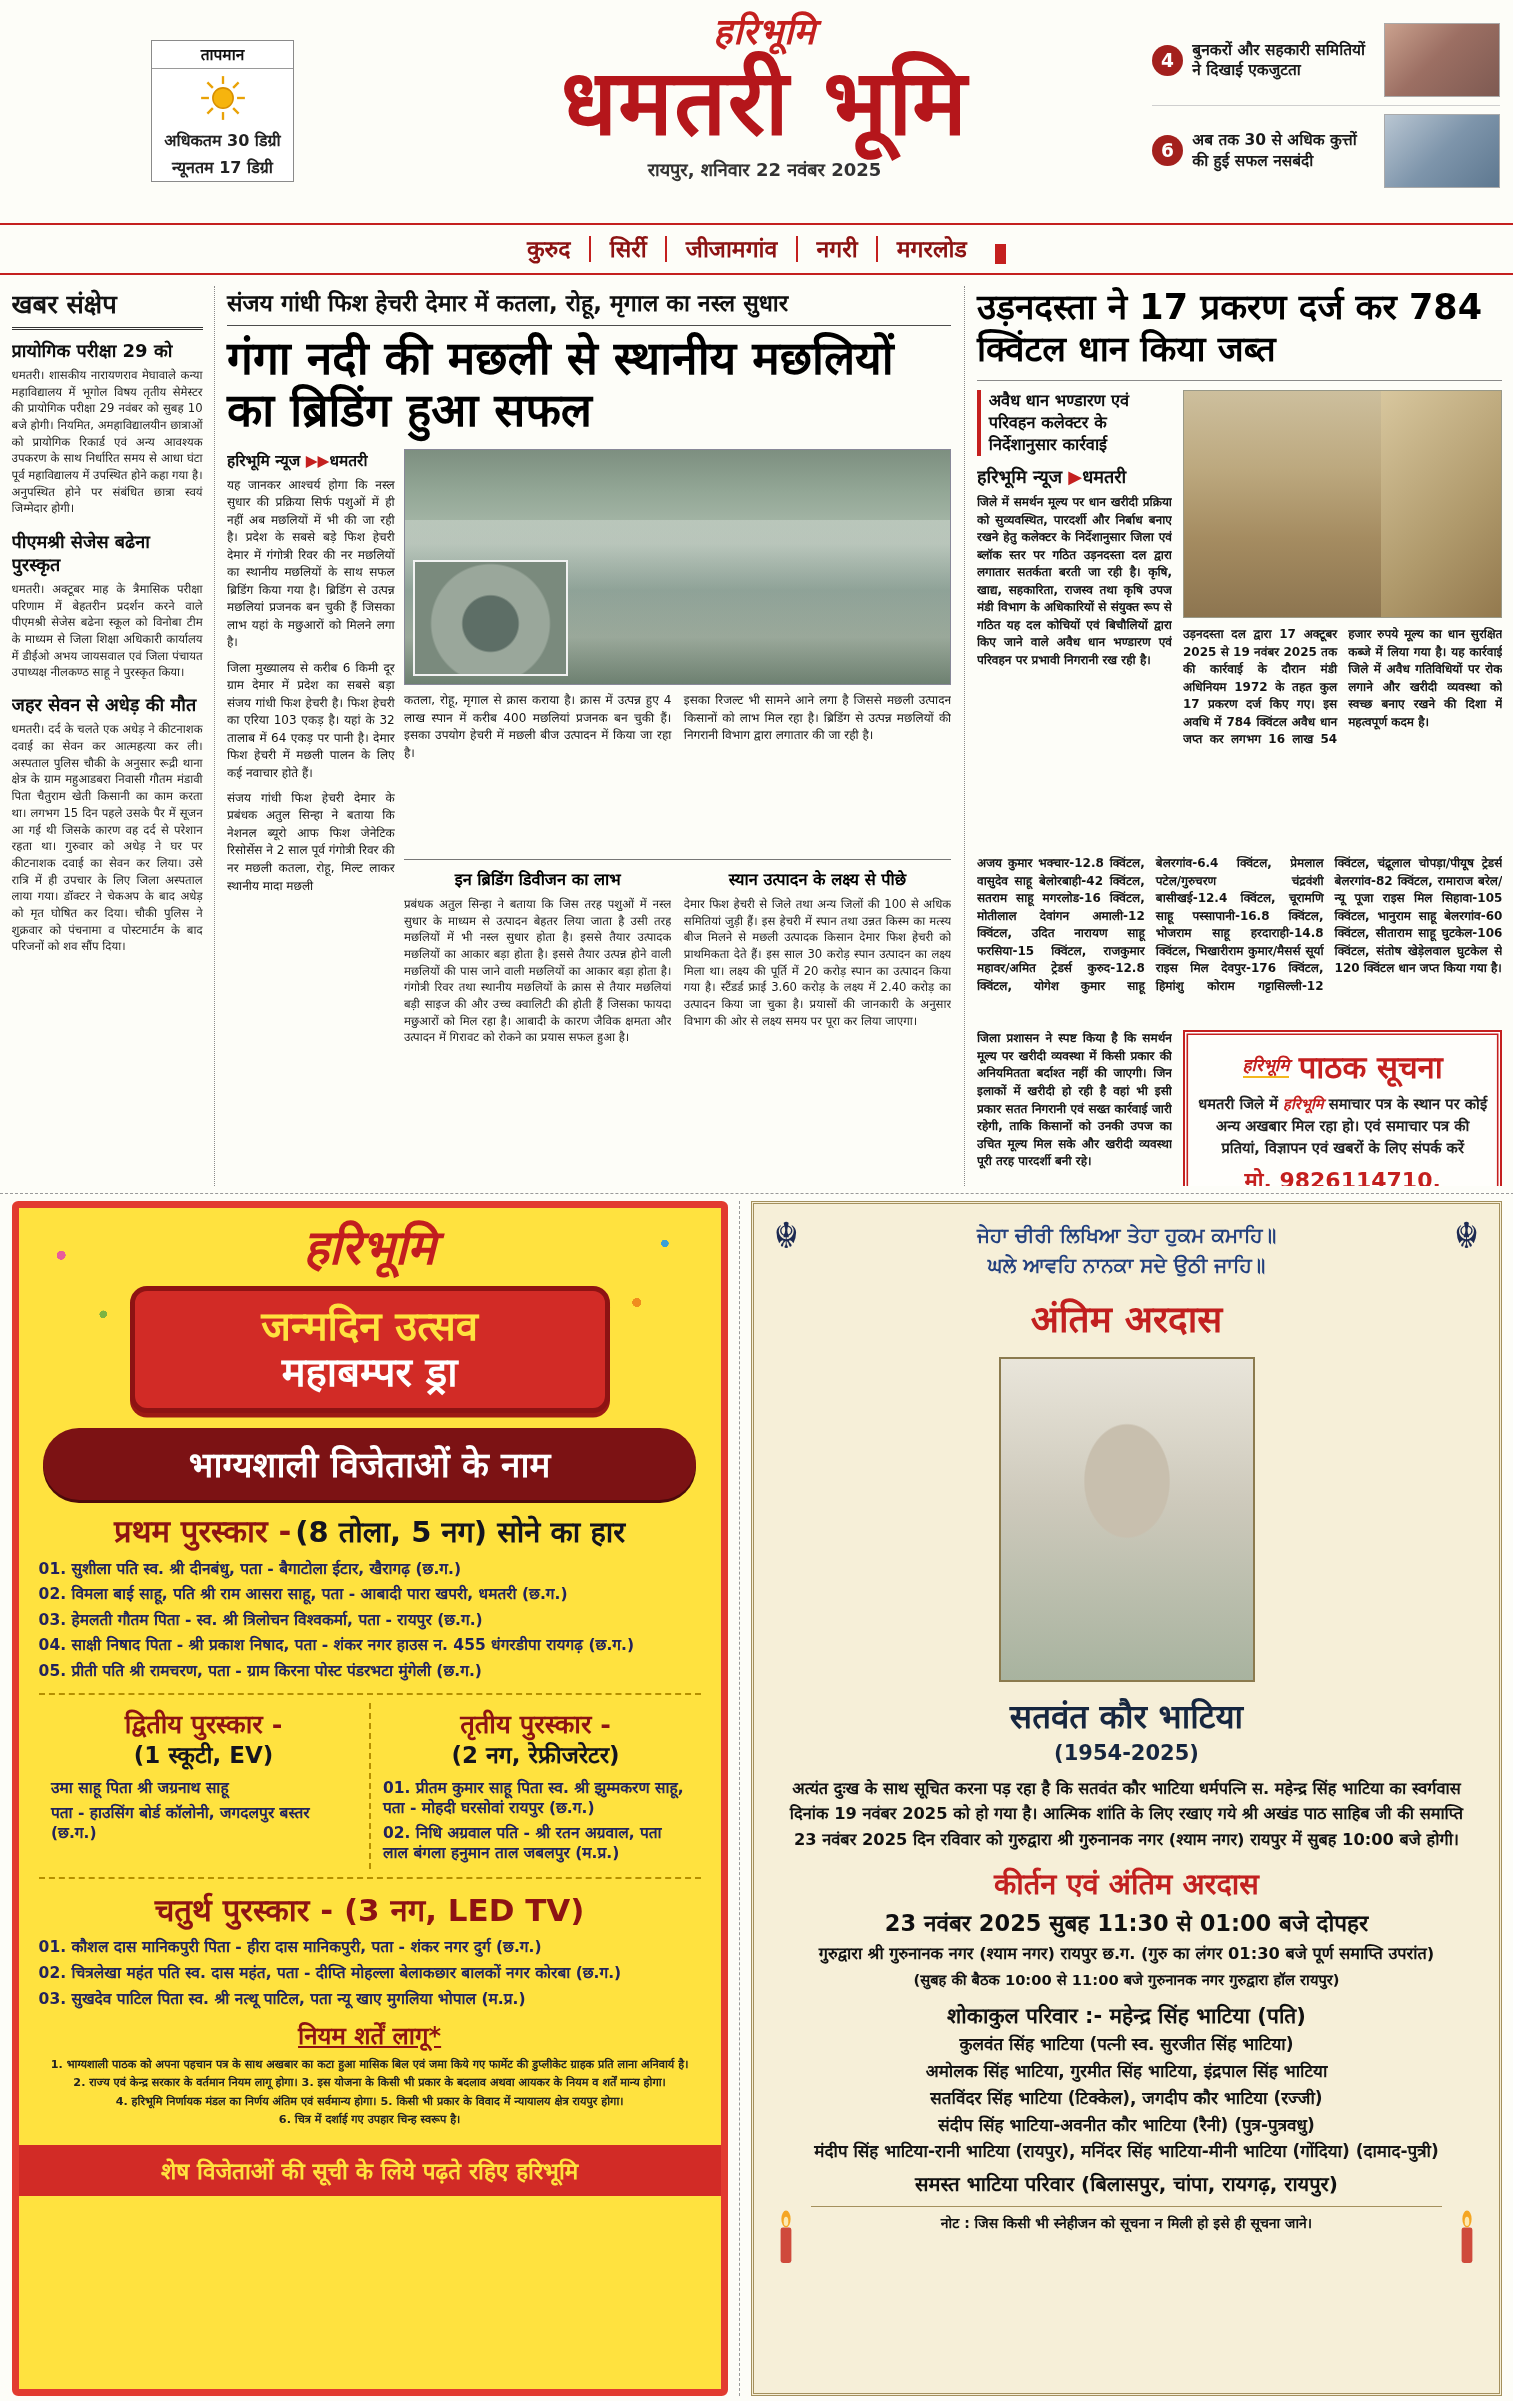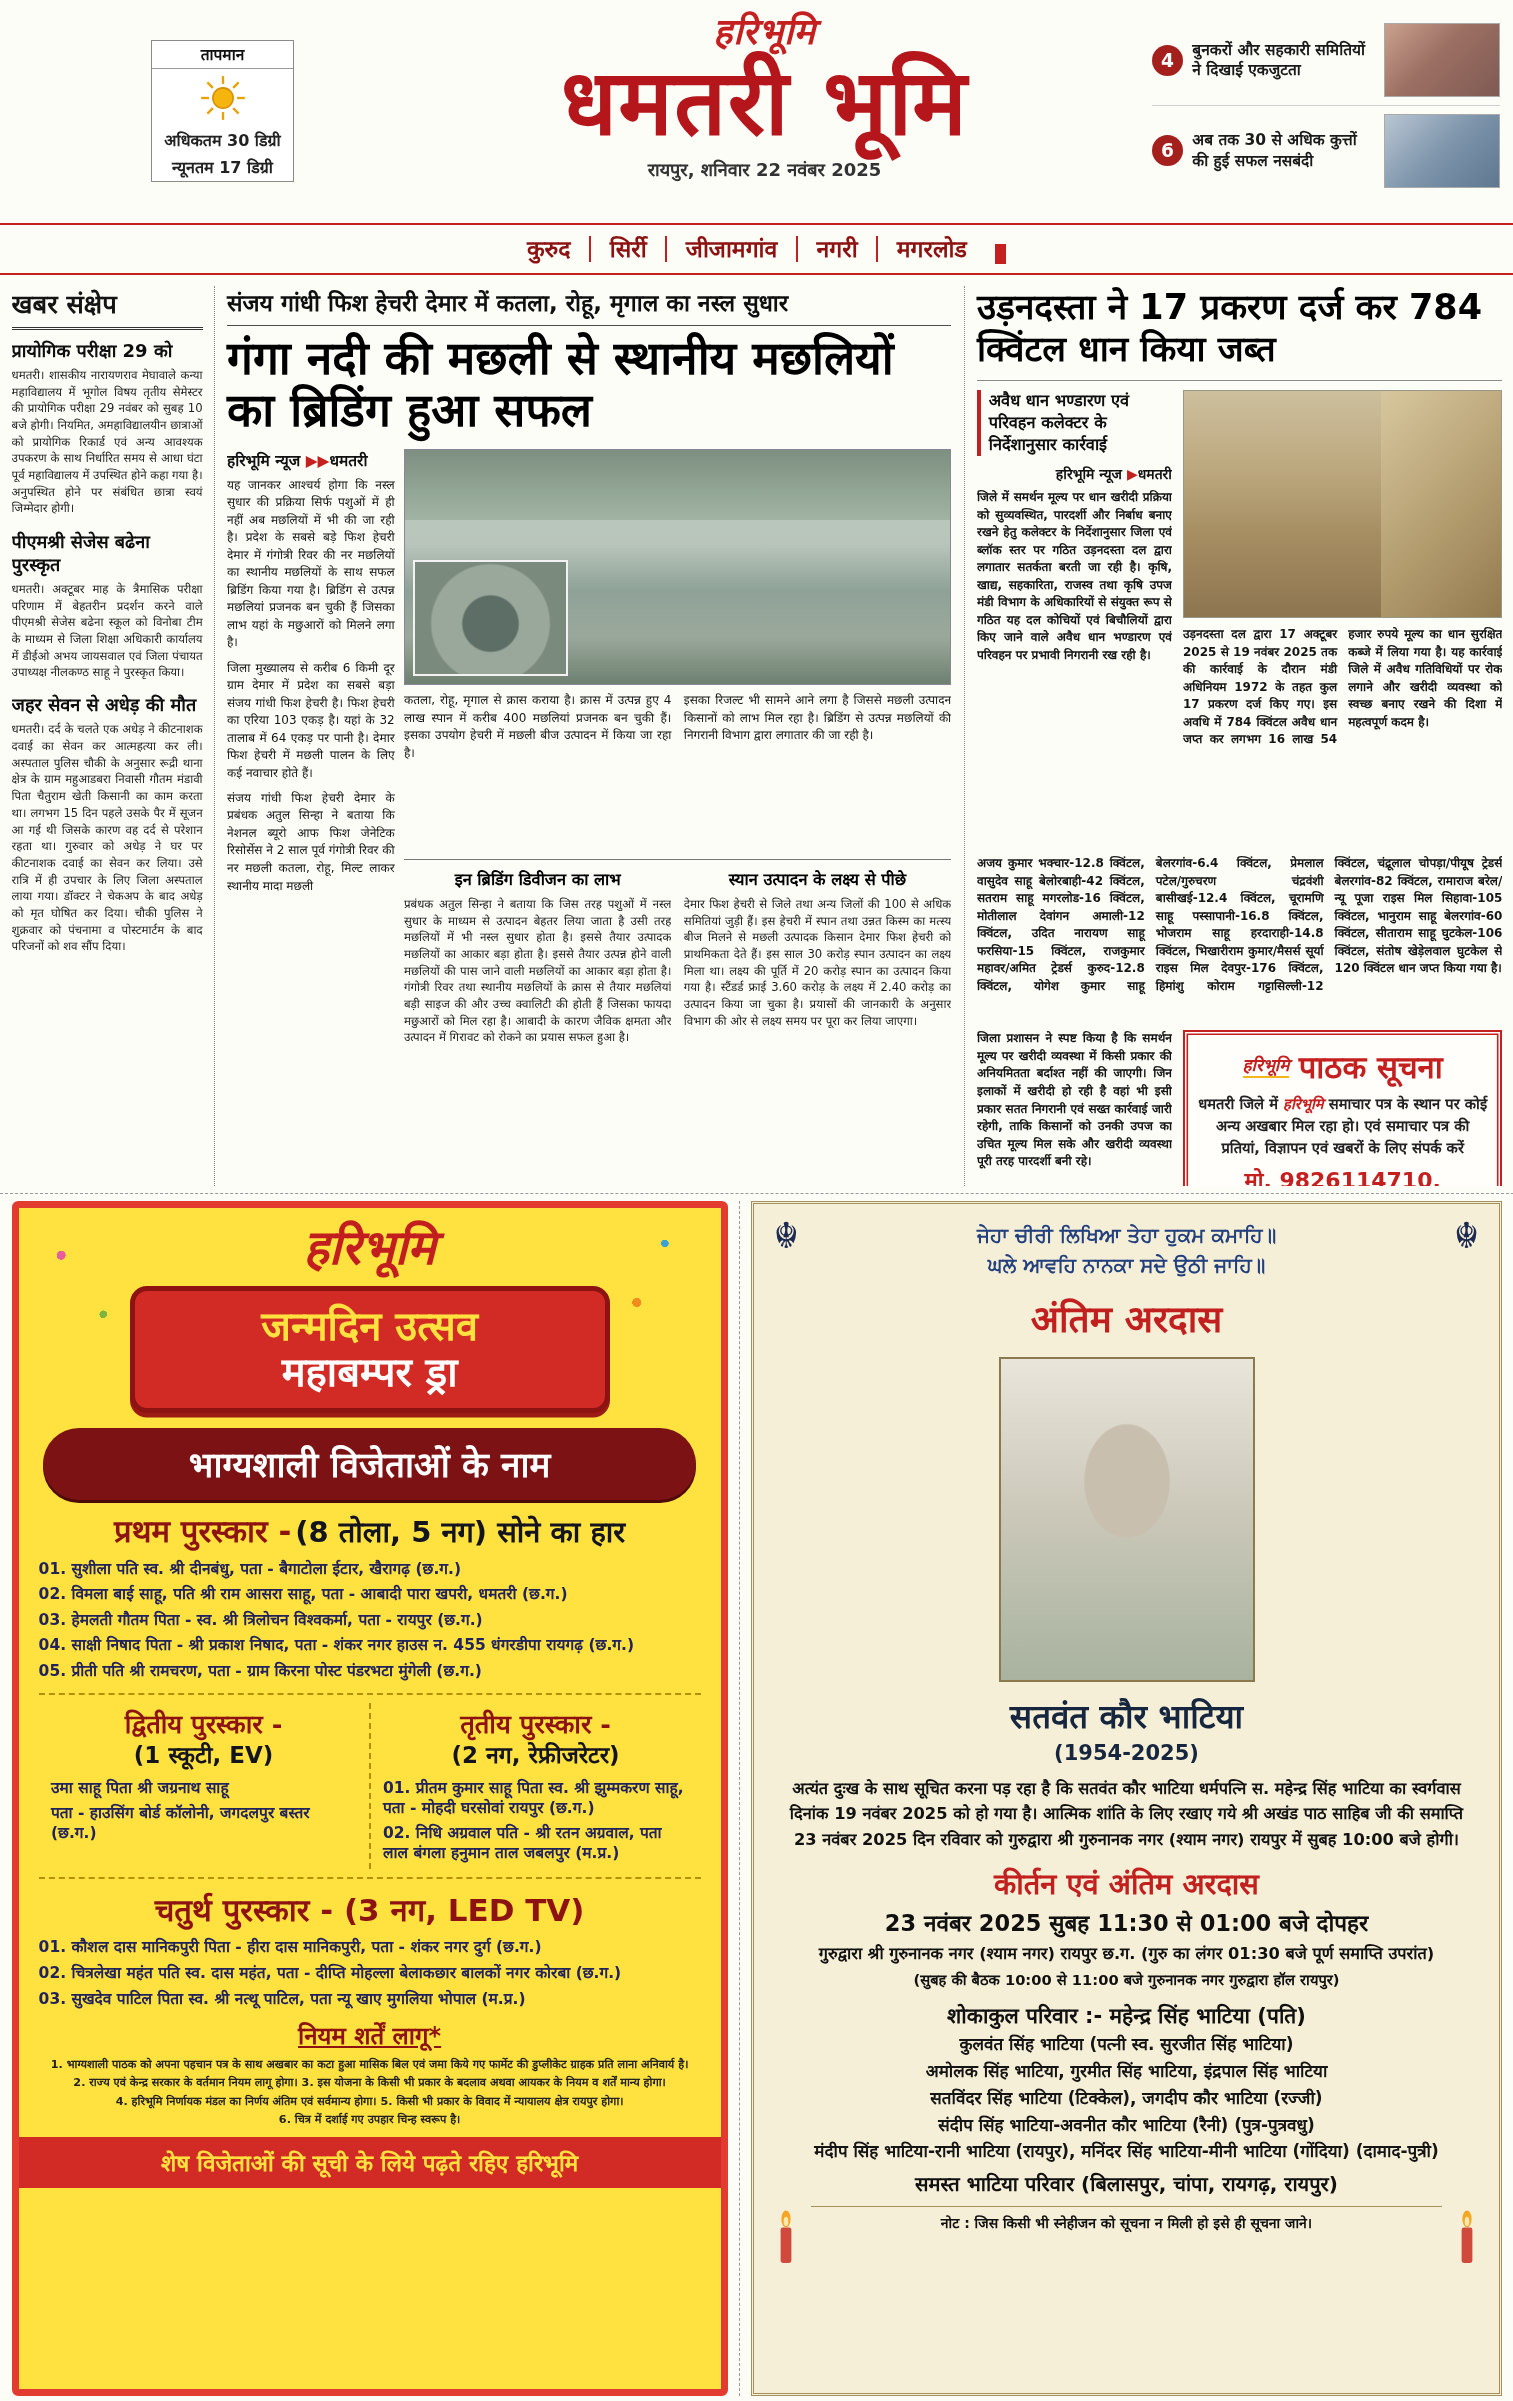--- a/index.html
+++ b/index.html
@@ -59,21 +59,21 @@
   .ms-2col > p { flex:1; font-size:12px; line-height:1.46; text-align:justify; color:#151515; }
   .ms-boxes { display:flex; gap:12.4px; border-top:0.8px solid #777; margin-top:7.7px; padding-top:7.7px; height:306px; overflow:hidden; }
   .ms-box { flex:1; overflow:hidden; }
   .ms-box h4 { font-size:16.3px; font-weight:800; text-align:center; margin-bottom:6.2px; color:#000; }
   .ms-box p { font-size:11.6px; line-height:1.44; text-align:justify; color:#1a1a1a; }
 
   .rs-headline { font-size:35px; font-weight:800; line-height:1.22; color:#000; border-bottom:0.8px solid #8a8a8a; padding-bottom:9.3px; margin-bottom:9.3px; }
   .rs-flex { display:flex; gap:11px; height:457px; overflow:hidden; }
   .rs-leftcol { width:195px; overflow:hidden; }
   .rs-subhead { font-size:16.3px; font-weight:800; line-height:1.35; padding-left:7.7px; border-left:4.6px solid #c4201f; margin-bottom:7.7px; color:#0f0f0f; }
-  .rs-byline { font-size:14px; font-weight:800; margin-bottom:6.2px;text-align:right; }
+  .rs-byline { font-size:18px; font-weight:800; margin-bottom:6.2px; }
   .rs-byline .arrows { color:#c4201f; }
   .rs-body { font-size:12px; line-height:1.46; text-align:justify; color:#151515;font-weight:bold; }
   .rs-photoarea { flex:1; }
   .rs-photo { height:228px; border:0.8px solid #998; background:
       linear-gradient(180deg,#cdbf9d 0%,#bca87e 35%,#a58c61 65%,#8d7550 100%); position:relative; overflow:hidden; }
   .rs-photo .sacks { position:absolute; right:0; top:0; width:38%; height:100%; background:linear-gradient(135deg,#d8c79e,#b09a6c 60%,#93794e); }
   .rs-under { margin-top:7.7px; column-count:2; column-gap:11px; height:209px; overflow:hidden; }
   .rs-names { margin-top:7.7px; column-count:3; column-gap:11px; height:166px; overflow:hidden; }
   .rs-bottom { display:flex; gap:11px; margin-top:9.3px; height:197px; overflow:hidden; }
   .rs-bottom .rs-body { width:195px; flex:0 0 195px; overflow:hidden; }
@@ -105,21 +105,21 @@
   .prize-title { font-size:31px; font-weight:800; color:#8d1313; }
   .prize-sub { font-size:29px; font-weight:800; color:#14141f; }
   .winner { font-size:15.5px; font-weight:700; color:#23235c; margin:5.4px 0; line-height:1.3; }
   .ad-2col { display:flex; border-top:2.3px dashed #b58f00; border-bottom:2.3px dashed #b58f00; margin:12.4px 0; padding:7.7px 0; }
   .ad-2col .half { flex:1; padding:0 12.4px; }
   .ad-2col .half + .half { border-left:2.3px dashed #b58f00; }
   .half .prize-title { font-size:25.6px; display:block; }
   .half .prize-sub { font-size:23px; display:block; }
   .terms-title { text-align:center; font-size:24px; font-weight:800; color:#8d1313; text-decoration:underline; margin:9.3px 0 6.2px; }
   .term { font-size:11.2px; font-weight:600; color:#222; margin:3.1px 7.7px; text-align:center; line-height:1.35; }
-  .ad-footer { background:#d22b26; color:#ffe23f; font-size:22.5px; font-weight:800; text-align:center; padding:10px 6.2px; margin:10px -20px 0; }
+  .ad-footer { background:#d22b26; color:#ffe23f; font-size:22.5px; font-weight:800; text-align:center; padding:10px 6.2px; margin:18px -20px 0; }
 
   .obit { flex:1; background:#f6efd8; border:3.9px double #a4905d; padding:15.5px 26px 0; position:relative; text-align:center; overflow:hidden; }
   .obit-khanda { position:absolute; top:11px; font-size:36px; color:#1d2a52; }
   .obit-khanda.left { left:20px; } .obit-khanda.right { right:20px; }
   .obit-gurmukhi { font-size:20px; font-weight:700; color:#23407e; line-height:1.5; }
   .obit-title { font-size:37px; font-weight:800; color:#c2201f; margin:12.4px 0 14px; }
   .obit-photo { width:256px; height:325px; margin:0 auto 11px; border:2.3px solid #8b7a4e; background:
       radial-gradient(ellipse 70px 93px at 50% 38%, #c8bfae 0 60%, transparent 62%),
       linear-gradient(180deg,#e9e5da 0%, #cdc9bb 45%, #a8b39f 100%); }
   .obit-name { font-size:33px; font-weight:800; color:#16263f; }

